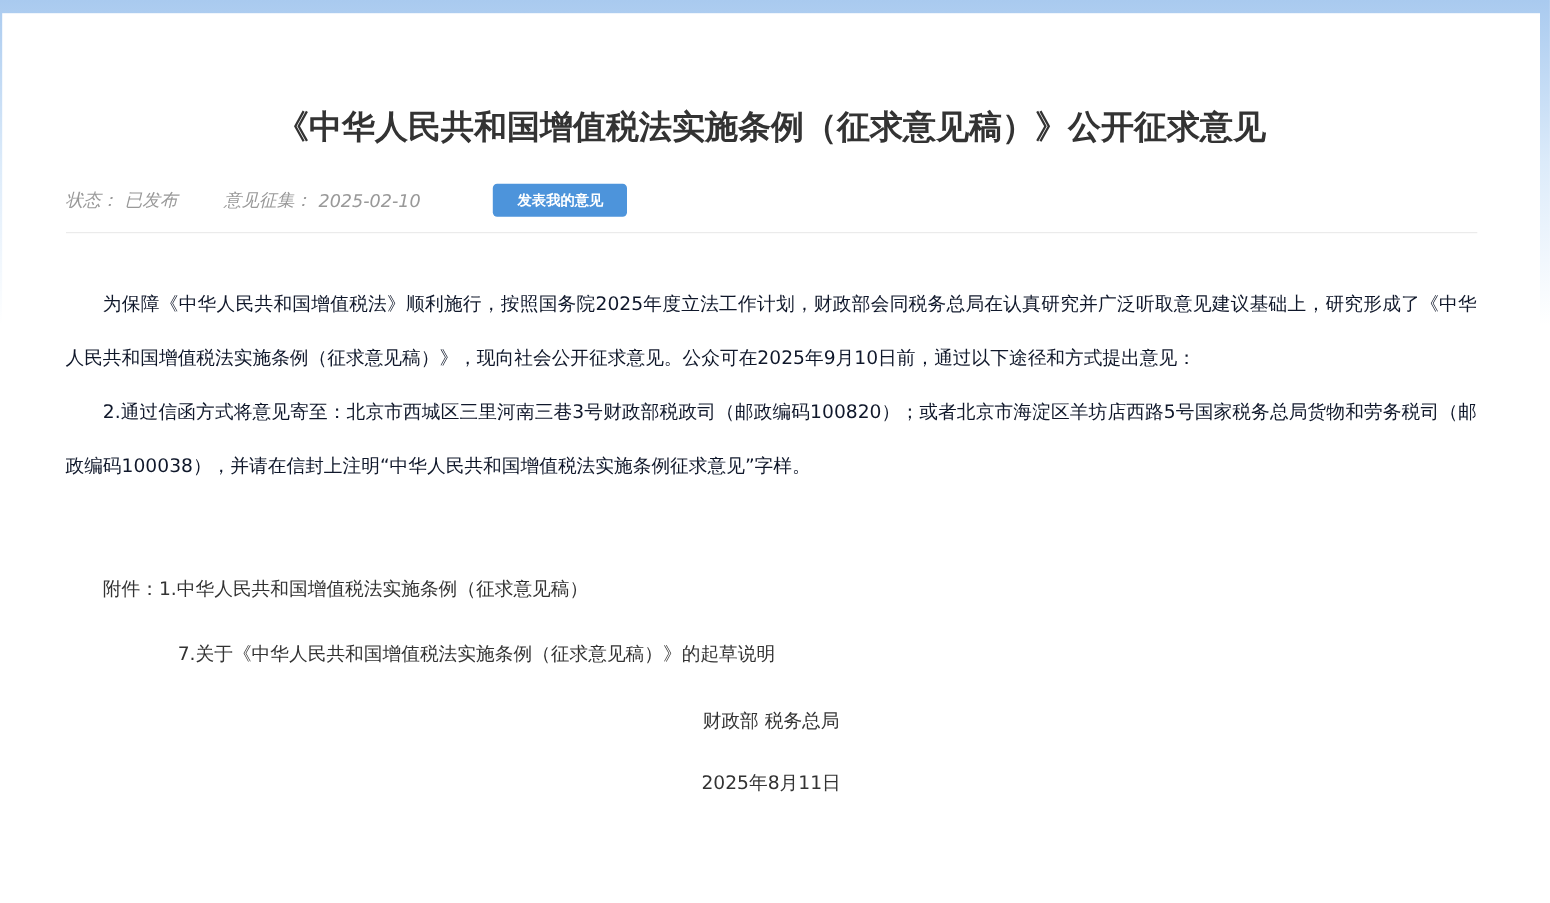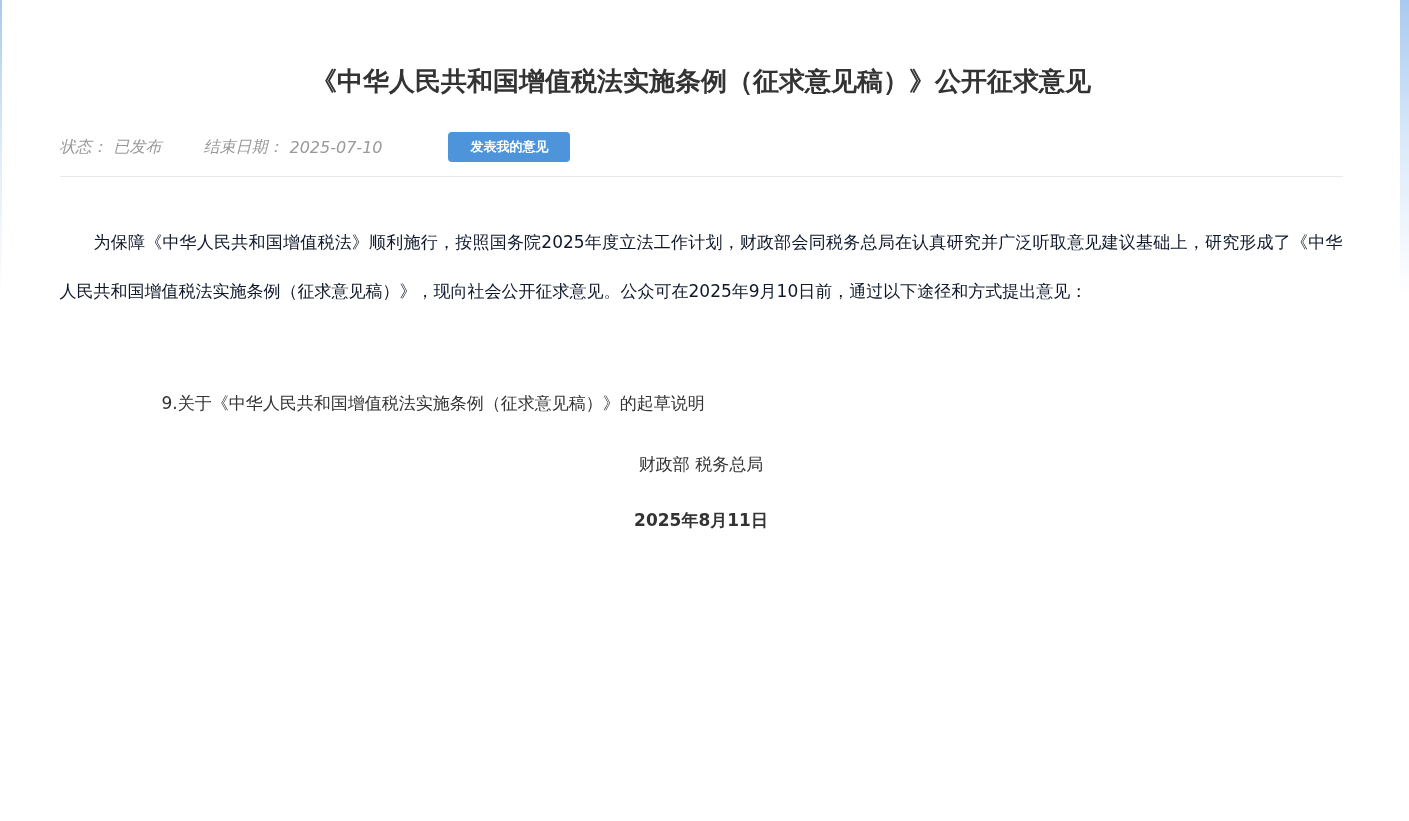--- a/index.html
+++ b/index.html
@@ -17,23 +17,23 @@
   .content-card {
     margin: 0 9px 0 2px;      
     height: 821px;
     background: #ffffff;
   }
   .container {
     width: 1283px;
     margin: 0 auto;
   }
   .page-title {
-    margin: 0;
-    padding-top: 60px;
-    font-size: 26px;
+    margin: 12px;
+    padding-top: 83px;
+    font-size: 30px;
     line-height: 42px;
     font-weight: bold;
     text-align: center;
     color: #333333;
   }
   .meta-row {
     margin-top: 30px;
     display: flex;
     align-items: center;
     font-size: 16px;
@@ -83,51 +83,55 @@
     text-decoration: none;
     cursor: pointer;
   }
   .signature {
     margin-top: 12px;
     text-align: center;
     font-size: 17px;
     line-height: 49px;
     color: #333333;
   }
-  .signature-date { margin-top: 7px; font-weight: bold; }
+  .signature-date { margin-top: 7px; }
 </style>
 </head>
 <body>
 
 <div class="content-card">
   <div class="container">
 
     <h1 class="page-title">《中华人民共和国增值税法实施条例（征求意见稿）》公开征求意见</h1>
 
     <div class="meta-row">
       <div class="meta-group">
         <span>状态：</span>
         <span class="meta-value">已发布</span>
       </div>
       <div class="meta-group end-date">
-        <span>结束日期：</span>
-        <span class="meta-value">2025-07-10</span>
+        <span>意见征集：</span>
+        <span class="meta-value">2025-02-10</span>
       </div>
       <button class="submit-btn">发表我的意见</button>
     </div>
 
     <div class="divider"></div>
 
     <div class="body-text">
       <p>为保障《中华人民共和国增值税法》顺利施行，按照国务院2025年度立法工作计划，财政部会同税务总局在认真研究并广泛听取意见建议基础上，研究形成了《中华人民共和国增值税法实施条例（征求意见稿）》，现向社会公开征求意见。公众可在2025年9月10日前，通过以下途径和方式提出意见：</p>
+      <p>2.通过信函方式将意见寄至：北京市西城区三里河南三巷3号财政部税政司（邮政编码100820）；或者北京市海淀区羊坊店西路5号国家税务总局货物和劳务税司（邮政编码100038），并请在信封上注明“中华人民共和国增值税法实施条例征求意见”字样。</p>
     </div>
 
     <div class="attachments">
+      <div class="attach-line-1">
+        <span>附件：</span><a class="attachment-link">1.中华人民共和国增值税法实施条例（征求意见稿）</a>
+      </div>
       <div class="attach-line-2">
-        <a class="attachment-link">9.关于《中华人民共和国增值税法实施条例（征求意见稿）》的起草说明</a>
+        <a class="attachment-link">7.关于《中华人民共和国增值税法实施条例（征求意见稿）》的起草说明</a>
       </div>
     </div>
 
     <div class="signature">
       <div>财政部 税务总局</div>
       <div class="signature-date">2025年8月11日</div>
     </div>
 
   </div>
 </div>

